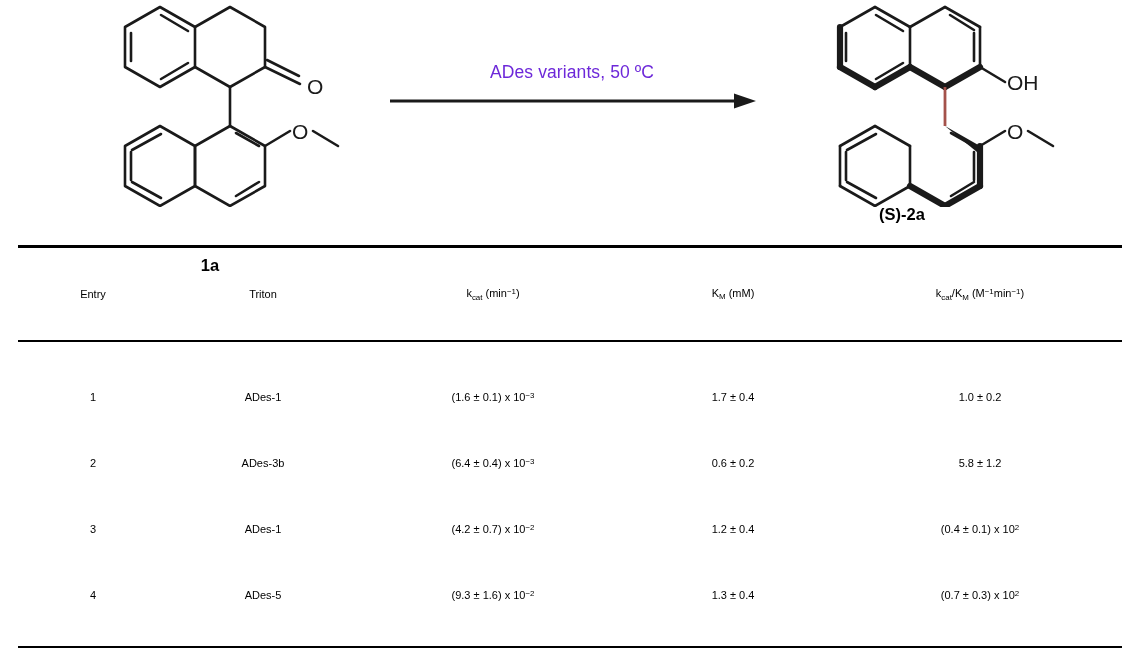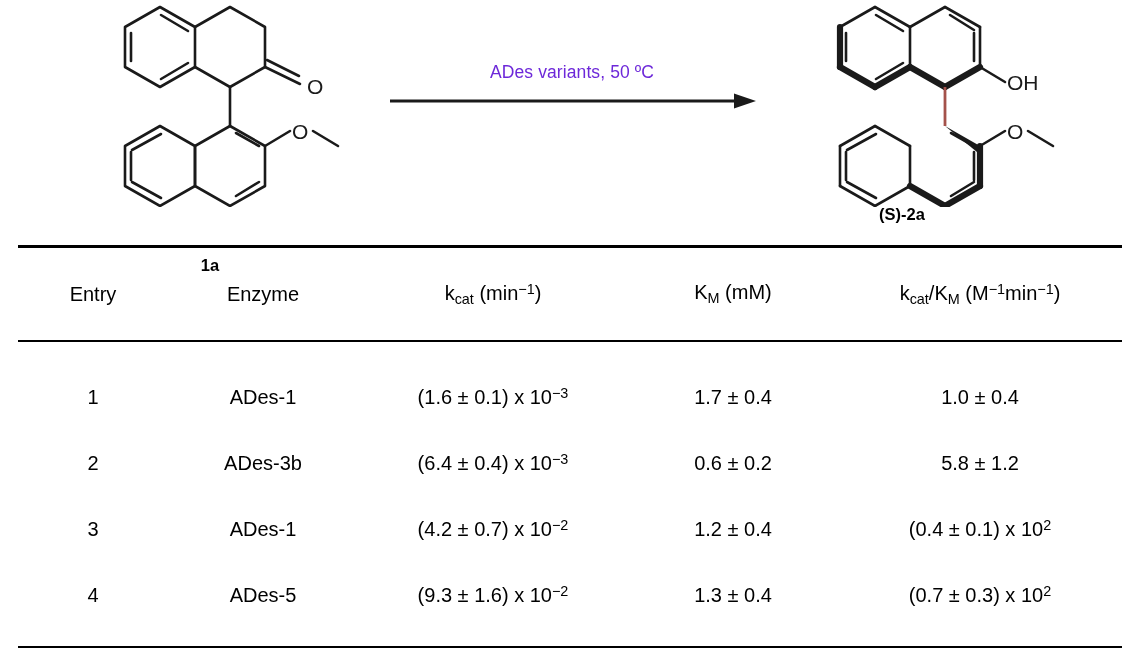--- a/index.html
+++ b/index.html
@@ -61,21 +61,21 @@
   table.kin {
     border-collapse: collapse;
     width: 1104px;
     margin: 0 18px;
     table-layout: fixed;
   }
   table.kin th, table.kin td {
     border: none;
     text-align: center;
     font-weight: normal;
-    font-size: 20px;
+    font-size: 11px;
     color: #000;
     padding: 0;
   }
   .rule-top    { border-top: 3px solid #000; }
   .rule-header { border-bottom: 2px solid #000; }
   .rule-bottom { border-bottom: 2.5px solid #000; }
 
   thead th { height: 92px; vertical-align: middle; }
   tbody td { height: 66px; vertical-align: middle; }
   tbody tr:first-child td { padding-top: 22px; }
@@ -204,33 +204,33 @@
       <colgroup>
         <col class="col-entry">
           <col class="col-enzyme">
           <col class="col-kcat">
         <col class="col-km">
           <col class="col-keff">
       </colgroup>
       <thead>
         <tr class="rule-top rule-header">
           <th>Entry</th>
-          <th>Enzyme</th>
+          <th>Triton</th>
           <th>k<sub>cat</sub> (min<sup>−1</sup>)</th>
           <th>K<sub>M</sub> (mM)</th>
           <th>k<sub>cat</sub>/K<sub>M</sub> (M<sup>−1</sup>min<sup>−1</sup>)</th>
         </tr>
       </thead>
       <tbody id="tbody">
           <tr>
             <td>1</td>
             <td>ADes-1</td>
             <td>(1.6 ± 0.1) x 10<sup>−3</sup></td>
             <td>1.7 ± 0.4</td>
-            <td>1.0 ± 0.4</td>
+            <td>1.0 ± 0.2</td>
           </tr>
           <tr>
             <td>2</td>
             <td>ADes-3b</td>
             <td>(6.4 ± 0.4) x 10<sup>−3</sup></td>
             <td>0.6 ± 0.2</td>
             <td>5.8 ± 1.2</td>
           </tr>
           <tr>
             <td>3</td>

